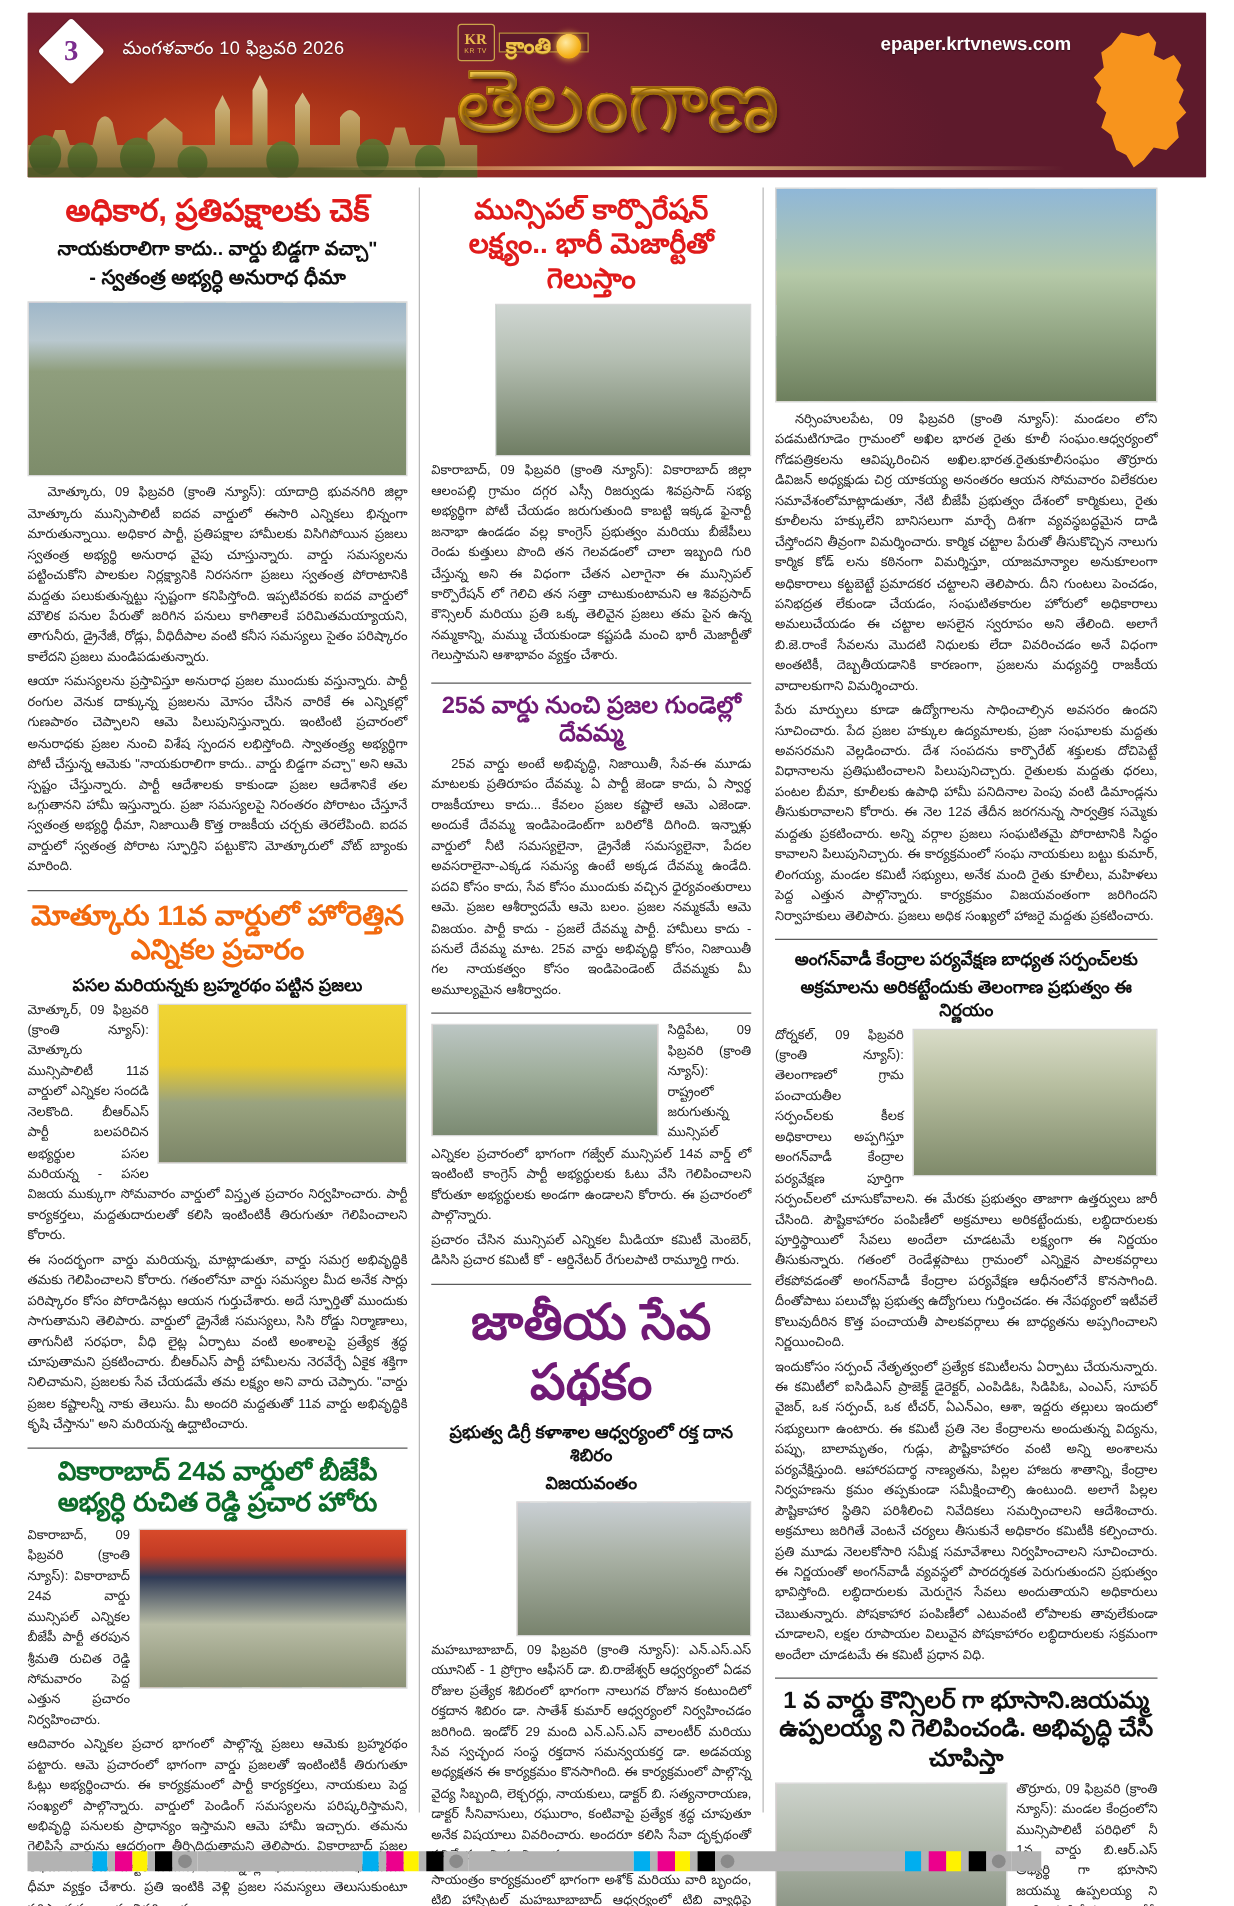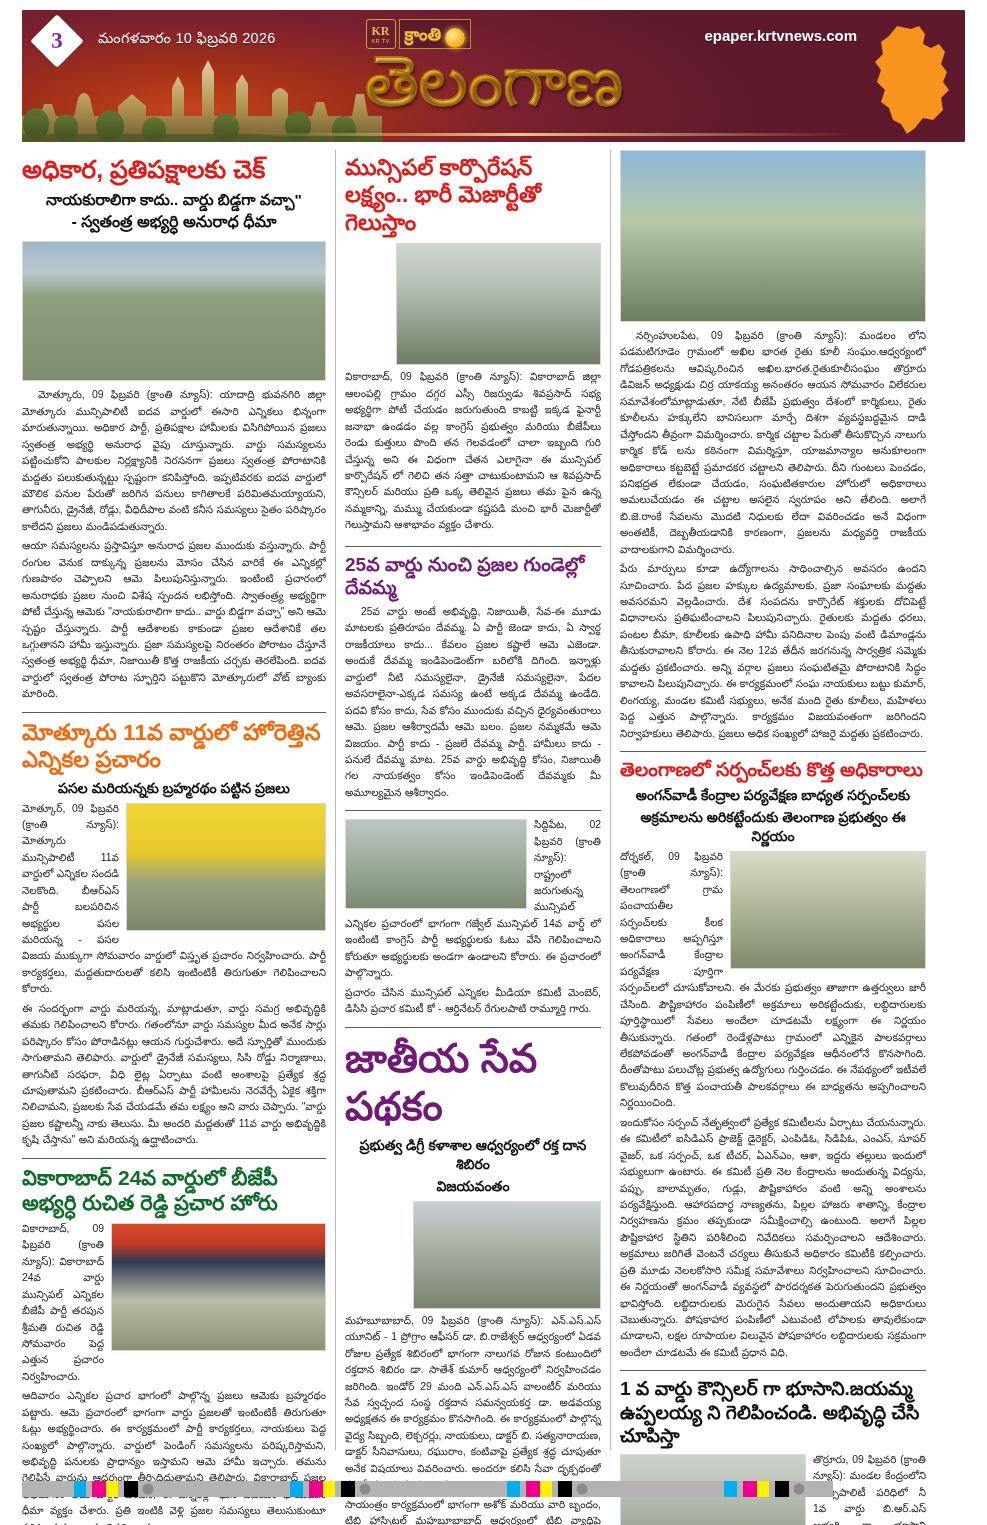--- a/index.html
+++ b/index.html
@@ -83,24 +83,24 @@
     border-radius: 3px;
     background: #6d1e2c;
     border: 1px solid #caa34a;
     display: flex; flex-direction: column;
     align-items: center; justify-content: center;
     color: #e8b94f;
   }
   .krtv-mark .r { font-size: 12px; font-weight: bold; line-height: 13px; font-family: "Liberation Serif", serif;}
   .krtv-mark .t { font-size: 5.5px; letter-spacing: .4px; }
   .kranthi-box {
-    height: 30px; padding: 0 5px;
+    height: 16px; padding: 0 5px;
     background: #5d1a2b;
     border: 1px solid #b98e3c;
-    display: flex; align-items: flex-end; gap: 4px;
+    display: flex; align-items: flex-start; gap: 4px;
   }
   .kranthi-word {
     color: #f0c44c; font-size: 17px; font-weight: bold;
     text-shadow: 0 1px 0 #8a5e10;
   }
   .sun {
     width: 20px; height: 20px; border-radius: 50%;
     background: radial-gradient(circle at 38% 35%, #ffe9a0, #f5b21c 60%, #d98f07);
     box-shadow: 0 0 5px 1px rgba(255,196,60,.7);
   }
@@ -143,21 +143,21 @@
     position: relative;
     flex: 0 0 auto;
     padding: 0 9px;
   }
   .col.c1 { width: 313px; padding-left: 0; }
   .col.c2 { width: 276px; border-left: 1px solid #b9b9b9; border-right: 1px solid #b9b9b9; }
   .col.c3 { width: 315px; padding-right: 0; }
 
   
   h1.hl {
-    text-align: left;
+    text-align: center;
     font-weight: bold;
     line-height: 1.22;
     margin: 4px 0 5px 0;
     font-family: "Liberation Sans", sans-serif;
   }
   .hl.red    { color: #e01b1b; }
   .hl.orange { color: #f26a0f; }
   .hl.green  { color: #701a75; }
   .hl.dgreen { color: #0e6b2a; }
   .hl.black  { color: #111111; }
@@ -371,21 +371,21 @@
 
       <article>
         <h1 class="hl green s20">25వ వార్డు నుంచి ప్రజల గుండెల్లో దేవమ్మ</h1>
         <p class="body indent">25వ వార్డు అంటే అభివృద్ధి, నిజాయితీ, సేవ-ఈ మూడు మాటలకు ప్రతిరూపం దేవమ్మ. ఏ పార్టీ జెండా కాదు, ఏ స్వార్థ రాజకీయాలు కాదు... కేవలం ప్రజల కష్టాలే ఆమె ఎజెండా. అందుకే దేవమ్మ ఇండిపెండెంట్‌గా బరిలోకి దిగింది. ఇన్నాళ్లు వార్డులో నీటి సమస్యలైనా, డ్రైనేజీ సమస్యలైనా, పేదల అవసరాలైనా-ఎక్కడ సమస్య ఉంటే అక్కడ దేవమ్మ ఉండేది. పదవి కోసం కాదు, సేవ కోసం ముందుకు వచ్చిన ధైర్యవంతురాలు ఆమె. ప్రజల ఆశీర్వాదమే ఆమె బలం. ప్రజల నమ్మకమే ఆమె విజయం. పార్టీ కాదు - ప్రజలే దేవమ్మ పార్టీ. హామీలు కాదు - పనులే దేవమ్మ మాట. 25వ వార్డు అభివృద్ధి కోసం, నిజాయితీ గల నాయకత్వం కోసం ఇండిపెండెంట్ దేవమ్మకు మీ అమూల్యమైన ఆశీర్వాదం.</p>
       </article>
 
       <hr class="rule">
 
       <article>
         <div class="photo ph-c f-left" style="width:182px;height:90px;"></div>
-        <p class="body">సిద్దిపేట, 02 ఫిబ్రవరి (క్రాంతి న్యూస్): రాష్ట్రంలో జరుగుతున్న మున్సిపల్ ఎన్నికల ప్రచారంలో భాగంగా గజ్వేల్ మున్సిపల్ 14వ వార్డ్ లో ఇంటింటి కాంగ్రెస్ పార్టీ అభ్యర్థులకు ఓటు వేసి గెలిపించాలని కోరుతూ అభ్యర్థులకు అండగా ఉండాలని కోరారు. ఈ ప్రచారంలో పాల్గొన్నారు.</p>
+        <p class="body">సిద్దిపేట, 09 ఫిబ్రవరి (క్రాంతి న్యూస్): రాష్ట్రంలో జరుగుతున్న మున్సిపల్ ఎన్నికల ప్రచారంలో భాగంగా గజ్వేల్ మున్సిపల్ 14వ వార్డ్ లో ఇంటింటి కాంగ్రెస్ పార్టీ అభ్యర్థులకు ఓటు వేసి గెలిపించాలని కోరుతూ అభ్యర్థులకు అండగా ఉండాలని కోరారు. ఈ ప్రచారంలో పాల్గొన్నారు.</p>
         <div class="clear"></div>
         <p class="body">ప్రచారం చేసిన మున్సిపల్ ఎన్నికల మీడియా కమిటీ మెంబెర్, డిసిసి ప్రచార కమిటీ కో - ఆర్డినేటర్ రేగులపాటి రామ్మూర్తి గారు.</p>
       </article>
 
       <hr class="rule">
 
       <article>
         <h1 class="hl green s30">జాతీయ సేవ పథకం</h1>
         <div class="sub sm">ప్రభుత్వ డిగ్రీ కళాశాల ఆధ్వర్యంలో రక్త దాన శిబిరం</div>
         <div class="sub sm">విజయవంతం</div>
@@ -402,21 +402,20 @@
 
       <article>
         <div class="photo ph-e" style="height:172px;margin-bottom:6px;"></div>
         <p class="body indent">నర్సింహులపేట, 09 ఫిబ్రవరి (క్రాంతి న్యూస్): మండలం లోని పడమటిగూడెం గ్రామంలో అఖిల భారత రైతు కూలీ సంఘం.ఆధ్వర్యంలో గోడపత్రికలను ఆవిష్కరించిన అఖిల.భారత.రైతుకూలీసంఘం తొర్రూరు డివిజన్ అధ్యక్షుడు చిర్ర యాకయ్య అనంతరం ఆయన సోమవారం విలేకరుల సమావేశంలోమాట్లాడుతూ, నేటి బీజేపీ ప్రభుత్వం దేశంలో కార్మికులు, రైతు కూలీలను హక్కులేని బానిసలుగా మార్చే దిశగా వ్యవస్థబద్ధమైన దాడి చేస్తోందని తీవ్రంగా విమర్శించారు. కార్మిక చట్టాల పేరుతో తీసుకొచ్చిన నాలుగు కార్మిక కోడ్ లను కఠినంగా విమర్శిస్తూ, యాజమాన్యాల అనుకూలంగా అధికారాలు కట్టబెట్టే ప్రమాదకర చట్టాలని తెలిపారు. దీని గుంటలు పెంచడం, పనిభద్రత లేకుండా చేయడం, సంఘటితకారుల హోరులో అధికారాలు అమలుచేయడం ఈ చట్టాల అసలైన స్వరూపం అని తేలింది. అలాగే బి.జె.రాంకే సేవలను మొదటి నిధులకు లేదా వివరించడం అనే విధంగా అంతటికీ, దెబ్బతీయడానికి కారణంగా, ప్రజలను మధ్యవర్తి రాజకీయ వాదాలకుగాని విమర్శించారు.</p>
         <p class="body">పేరు మార్పులు కూడా ఉద్యోగాలను సాధించాల్సిన అవసరం ఉందని సూచించారు. పేద ప్రజల హక్కుల ఉద్యమాలకు, ప్రజా సంఘాలకు మద్దతు అవసరమని వెల్లడించారు. దేశ సంపదను కార్పొరేట్ శక్తులకు దోచిపెట్టే విధానాలను ప్రతిఘటించాలని పిలుపునిచ్చారు. రైతులకు మద్దతు ధరలు, పంటల బీమా, కూలీలకు ఉపాధి హామీ పనిదినాల పెంపు వంటి డిమాండ్లను తీసుకురావాలని కోరారు. ఈ నెల 12వ తేదీన జరగనున్న సార్వత్రిక సమ్మెకు మద్దతు ప్రకటించారు. అన్ని వర్గాల ప్రజలు సంఘటితమై పోరాటానికి సిద్ధం కావాలని పిలుపునిచ్చారు. ఈ కార్యక్రమంలో సంఘ నాయకులు బట్టు కుమార్, లింగయ్య, మండల కమిటీ సభ్యులు, అనేక మంది రైతు కూలీలు, మహిళలు పెద్ద ఎత్తున పాల్గొన్నారు. కార్యక్రమం విజయవంతంగా జరిగిందని నిర్వాహకులు తెలిపారు. ప్రజలు అధిక సంఖ్యలో హాజరై మద్దతు ప్రకటించారు.</p>
       </article>
 
       <hr class="rule">
 
       <article>
-        <h1 class="hl red s20">తెలంగాణలో సర్పంచ్‌లకు కొత్త అధికారాలు</h1>
         <div class="sub sm">అంగన్‌వాడీ కేంద్రాల పర్యవేక్షణ బాధ్యత సర్పంచ్‌లకు</div>
         <div class="sub sm">అక్రమాలను అరికట్టేందుకు తెలంగాణ ప్రభుత్వం ఈ నిర్ణయం</div>
         <div class="photo ph-h f-right" style="width:196px;height:118px;"></div>
         <p class="body">దోర్నకల్, 09 ఫిబ్రవరి (క్రాంతి న్యూస్): తెలంగాణలో గ్రామ పంచాయతీల సర్పంచ్‌లకు కీలక అధికారాలు అప్పగిస్తూ అంగన్‌వాడీ కేంద్రాల పర్యవేక్షణ పూర్తిగా సర్పంచ్‌లలో చూసుకోవాలని. ఈ మేరకు ప్రభుత్వం తాజాగా ఉత్తర్వులు జారీ చేసింది. పౌష్టికాహారం పంపిణీలో అక్రమాలు అరికట్టేందుకు, లబ్ధిదారులకు పూర్తిస్థాయిలో సేవలు అందేలా చూడటమే లక్ష్యంగా ఈ నిర్ణయం తీసుకున్నారు. గతంలో రెండేళ్లపాటు గ్రామంలో ఎన్నికైన పాలకవర్గాలు లేకపోవడంతో అంగన్‌వాడీ కేంద్రాల పర్యవేక్షణ ఆధీనంలోనే కొనసాగింది. దీంతోపాటు పలుచోట్ల ప్రభుత్వ ఉద్యోగులు గుర్తించడం. ఈ నేపథ్యంలో ఇటీవలే కొలువుదీరిన కొత్త పంచాయతీ పాలకవర్గాలు ఈ బాధ్యతను అప్పగించాలని నిర్ణయించింది.</p>
         <div class="clear"></div>
         <p class="body">ఇందుకోసం సర్పంచ్ నేతృత్వంలో ప్రత్యేక కమిటీలను ఏర్పాటు చేయనున్నారు. ఈ కమిటీలో ఐసిడిఎస్ ప్రాజెక్ట్ డైరెక్టర్, ఎంపిడిఓ, సిడిపిఓ, ఎంఎస్, సూపర్ వైజర్, ఒక సర్పంచ్, ఒక టీచర్, ఏఎన్ఎం, ఆశా, ఇద్దరు తల్లులు ఇందులో సభ్యులుగా ఉంటారు. ఈ కమిటీ ప్రతి నెల కేంద్రాలను అందుతున్న విద్యను, పప్పు, బాలామృతం, గుడ్లు, పౌష్టికాహారం వంటి అన్ని అంశాలను పర్యవేక్షిస్తుంది. ఆహారపదార్థ నాణ్యతను, పిల్లల హాజరు శాతాన్ని, కేంద్రాల నిర్వహణను క్రమం తప్పకుండా సమీక్షించాల్సి ఉంటుంది. అలాగే పిల్లల పౌష్టికాహార స్థితిని పరిశీలించి నివేదికలు సమర్పించాలని ఆదేశించారు. అక్రమాలు జరిగితే వెంటనే చర్యలు తీసుకునే అధికారం కమిటీకి కల్పించారు. ప్రతి మూడు నెలలకోసారి సమీక్ష సమావేశాలు నిర్వహించాలని సూచించారు. ఈ నిర్ణయంతో అంగన్‌వాడీ వ్యవస్థలో పారదర్శకత పెరుగుతుందని ప్రభుత్వం భావిస్తోంది. లబ్ధిదారులకు మెరుగైన సేవలు అందుతాయని అధికారులు చెబుతున్నారు. పోషకాహార పంపిణీలో ఎటువంటి లోపాలకు తావులేకుండా చూడాలని, లక్షల రూపాయల విలువైన పోషకాహారం లబ్ధిదారులకు సక్రమంగా అందేలా చూడటమే ఈ కమిటీ ప్రధాన విధి.</p>
       </article>
 
       <hr class="rule">
 

